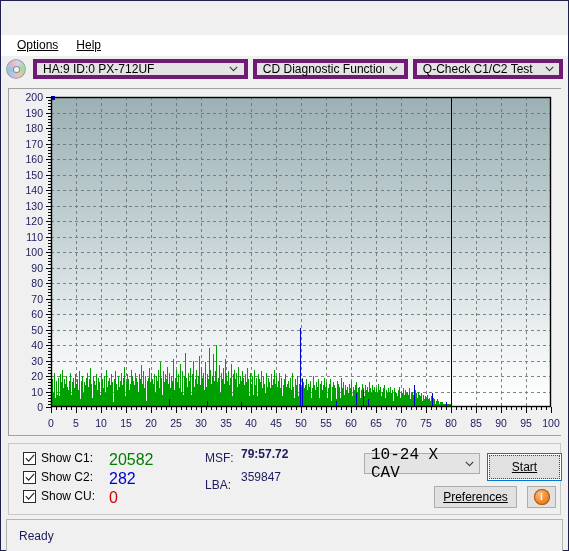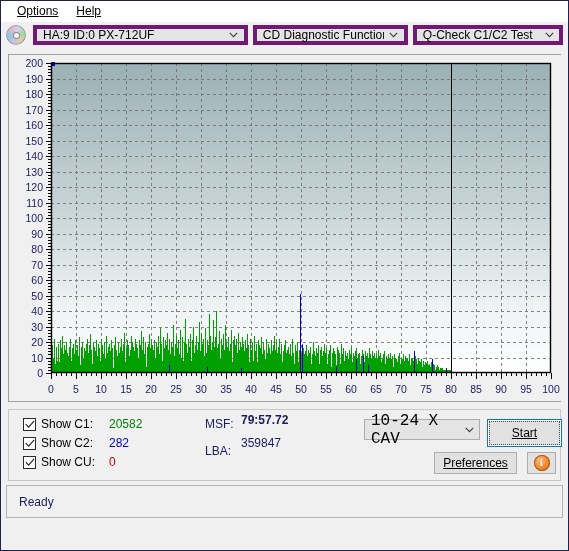--- a/index.html
+++ b/index.html
@@ -41,21 +41,21 @@
   .win-btns{position:absolute;right:0;top:0;height:29px;display:flex;}
   .win-btn{
     width:45px;height:29px;display:flex;align-items:center;justify-content:center;
     color:#ffffff;
   }
   .win-btn svg{display:block;}
 
   
   .menubar{
     height:21px;background:#ffffff;display:flex;align-items:center;
-    flex:0 0 auto;padding-left:7px;
+    flex:0 0 auto;padding-left:7px;margin-top:34px;
   }
   .menu-item{
     font-size:12px;color:#000;padding:0 9px;line-height:21px;
     white-space:nowrap;
   }
   .menu-item u{text-decoration:underline;}
 
   
   .toolbar{
     height:26px;flex:0 0 auto;display:flex;align-items:center;
@@ -118,21 +118,21 @@
     position:absolute;display:flex;align-items:center;
     font-size:12px;color:#000;
   }
   .cbox{
     width:13px;height:13px;border:1px solid #2a2a2a;background:#fff;
     display:flex;align-items:center;justify-content:center;
     margin-right:5px;box-sizing:border-box;flex:0 0 auto;
   }
   .cbox svg{display:block;}
   .chk-label{white-space:nowrap;}
-  .chk-val{position:absolute;font-size:12px;white-space:nowrap;}
+  .chk-val{position:absolute;font-size:16px;white-space:nowrap;}
   .stat-lbl{position:absolute;font-size:12px;color:#1b1b5e;white-space:nowrap;}
   .stat-val{position:absolute;font-size:12px;color:#1b1b5e;white-space:nowrap;}
 
   .speed-combo{
     position:absolute;left:355px;top:9px;width:116px;height:21px;
     background:#e4e4e4;border:1px solid #adadad;
     display:flex;align-items:center;font-size:16px;color:#000;
     padding-left:6px;box-sizing:border-box;font-family:Liberation Mono, monospace;
   }
   .speed-combo .cv{flex:1;}

